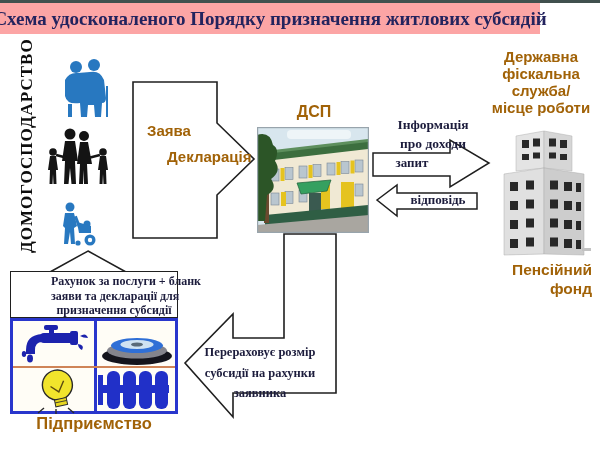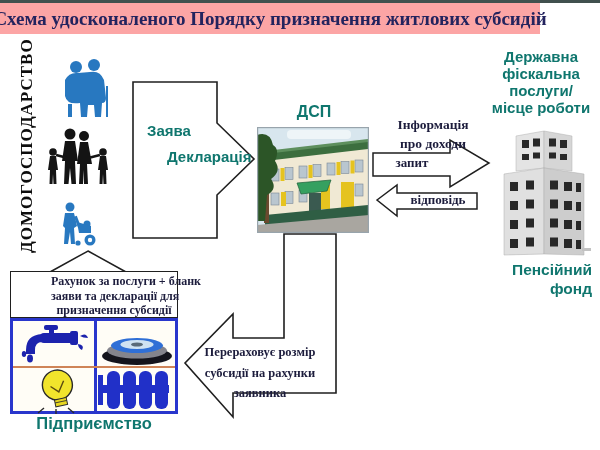--- a/index.html
+++ b/index.html
@@ -9,21 +9,21 @@
   .top-strip{left:0;top:0;width:600px;height:3px;background:#40504e;}
   .title-bar{left:0;top:3px;width:540px;height:31px;background:#fca5a5;
              display:flex;align-items:center;justify-content:center;}
   .title-bar span{font-family:"Liberation Serif",serif;font-weight:bold;
                   font-size:19px;color:#23235e;white-space:nowrap;}
   .v-label{left:-72px;top:142px;width:200px;height:22px;text-align:center;
            transform:rotate(-90deg);font-family:"Liberation Serif",serif;
            font-weight:bold;font-size:17px;letter-spacing:1px;color:#0d0d0d;}
   .serif-txt{font-family:"Liberation Serif",serif;font-weight:bold;color:#1c1c3c;
              text-align:center;line-height:1.15;}
-  .sans-txt{font-family:"Liberation Sans",sans-serif;font-weight:bold;color:#0f766e;
+  .sans-txt{font-family:"Liberation Sans",sans-serif;font-weight:bold;color:#a16207;
             text-align:center;}
   .nowrap{white-space:nowrap;}
   svg{display:block;}
   .shape-layer{left:0;top:0;width:600px;height:450px;pointer-events:none;}
   .blue-box{left:10px;top:318px;width:168px;height:96px;border:3px solid #2936cc;
             box-sizing:border-box;background:#fffdf6;}
   .blue-box .vdiv{position:absolute;left:81px;top:0;width:3px;height:90px;background:#2936cc;}
   .blue-box .hdiv{position:absolute;left:0;top:45px;width:162px;height:2px;background:#cf8457;}
 </style>
 </head>
@@ -130,21 +130,21 @@
   <div class="abs serif-txt" style="left:384px;top:103px;width:98px;font-size:13.5px;line-height:19px;margin-top:12px;">
     <div class="nowrap">Інформація</div>
     <div class="nowrap">про доходи</div>
   </div>
   <div class="abs serif-txt" style="left:376px;top:156px;width:72px;font-size:13px;">запит</div>
   <div class="abs serif-txt" style="left:399px;top:193px;width:78px;font-size:13px;">відповідь</div>
 
   <div class="abs sans-txt" style="left:488px;top:48px;width:106px;font-size:15px;line-height:17px;">
     <div>Державна</div>
     <div>фіскальна</div>
-    <div>послуги/</div>
+    <div>служба/</div>
     <div class="nowrap">місце роботи</div>
   </div>
 
   <svg class="abs" style="left:496px;top:124px;" width="96" height="136" viewBox="0 0 96 136">
     <polygon points="20,12 48,7 48,44 20,47" fill="#e4e4e4" stroke="#b0b0b0" stroke-width="0.5"></polygon>
     <polygon points="48,7 76,12 76,47 48,44" fill="#d6d6d6" stroke="#b0b0b0" stroke-width="0.5"></polygon>
     <polygon points="8,50 48,44 48,130 8,131" fill="#e0e0e0" stroke="#adadad" stroke-width="0.5"></polygon>
     <polygon points="48,44 88,50 88,131 48,130" fill="#cdcdcd" stroke="#adadad" stroke-width="0.5"></polygon>
     <g fill="#282828">
       <rect x="26" y="16" width="7" height="8"></rect>

